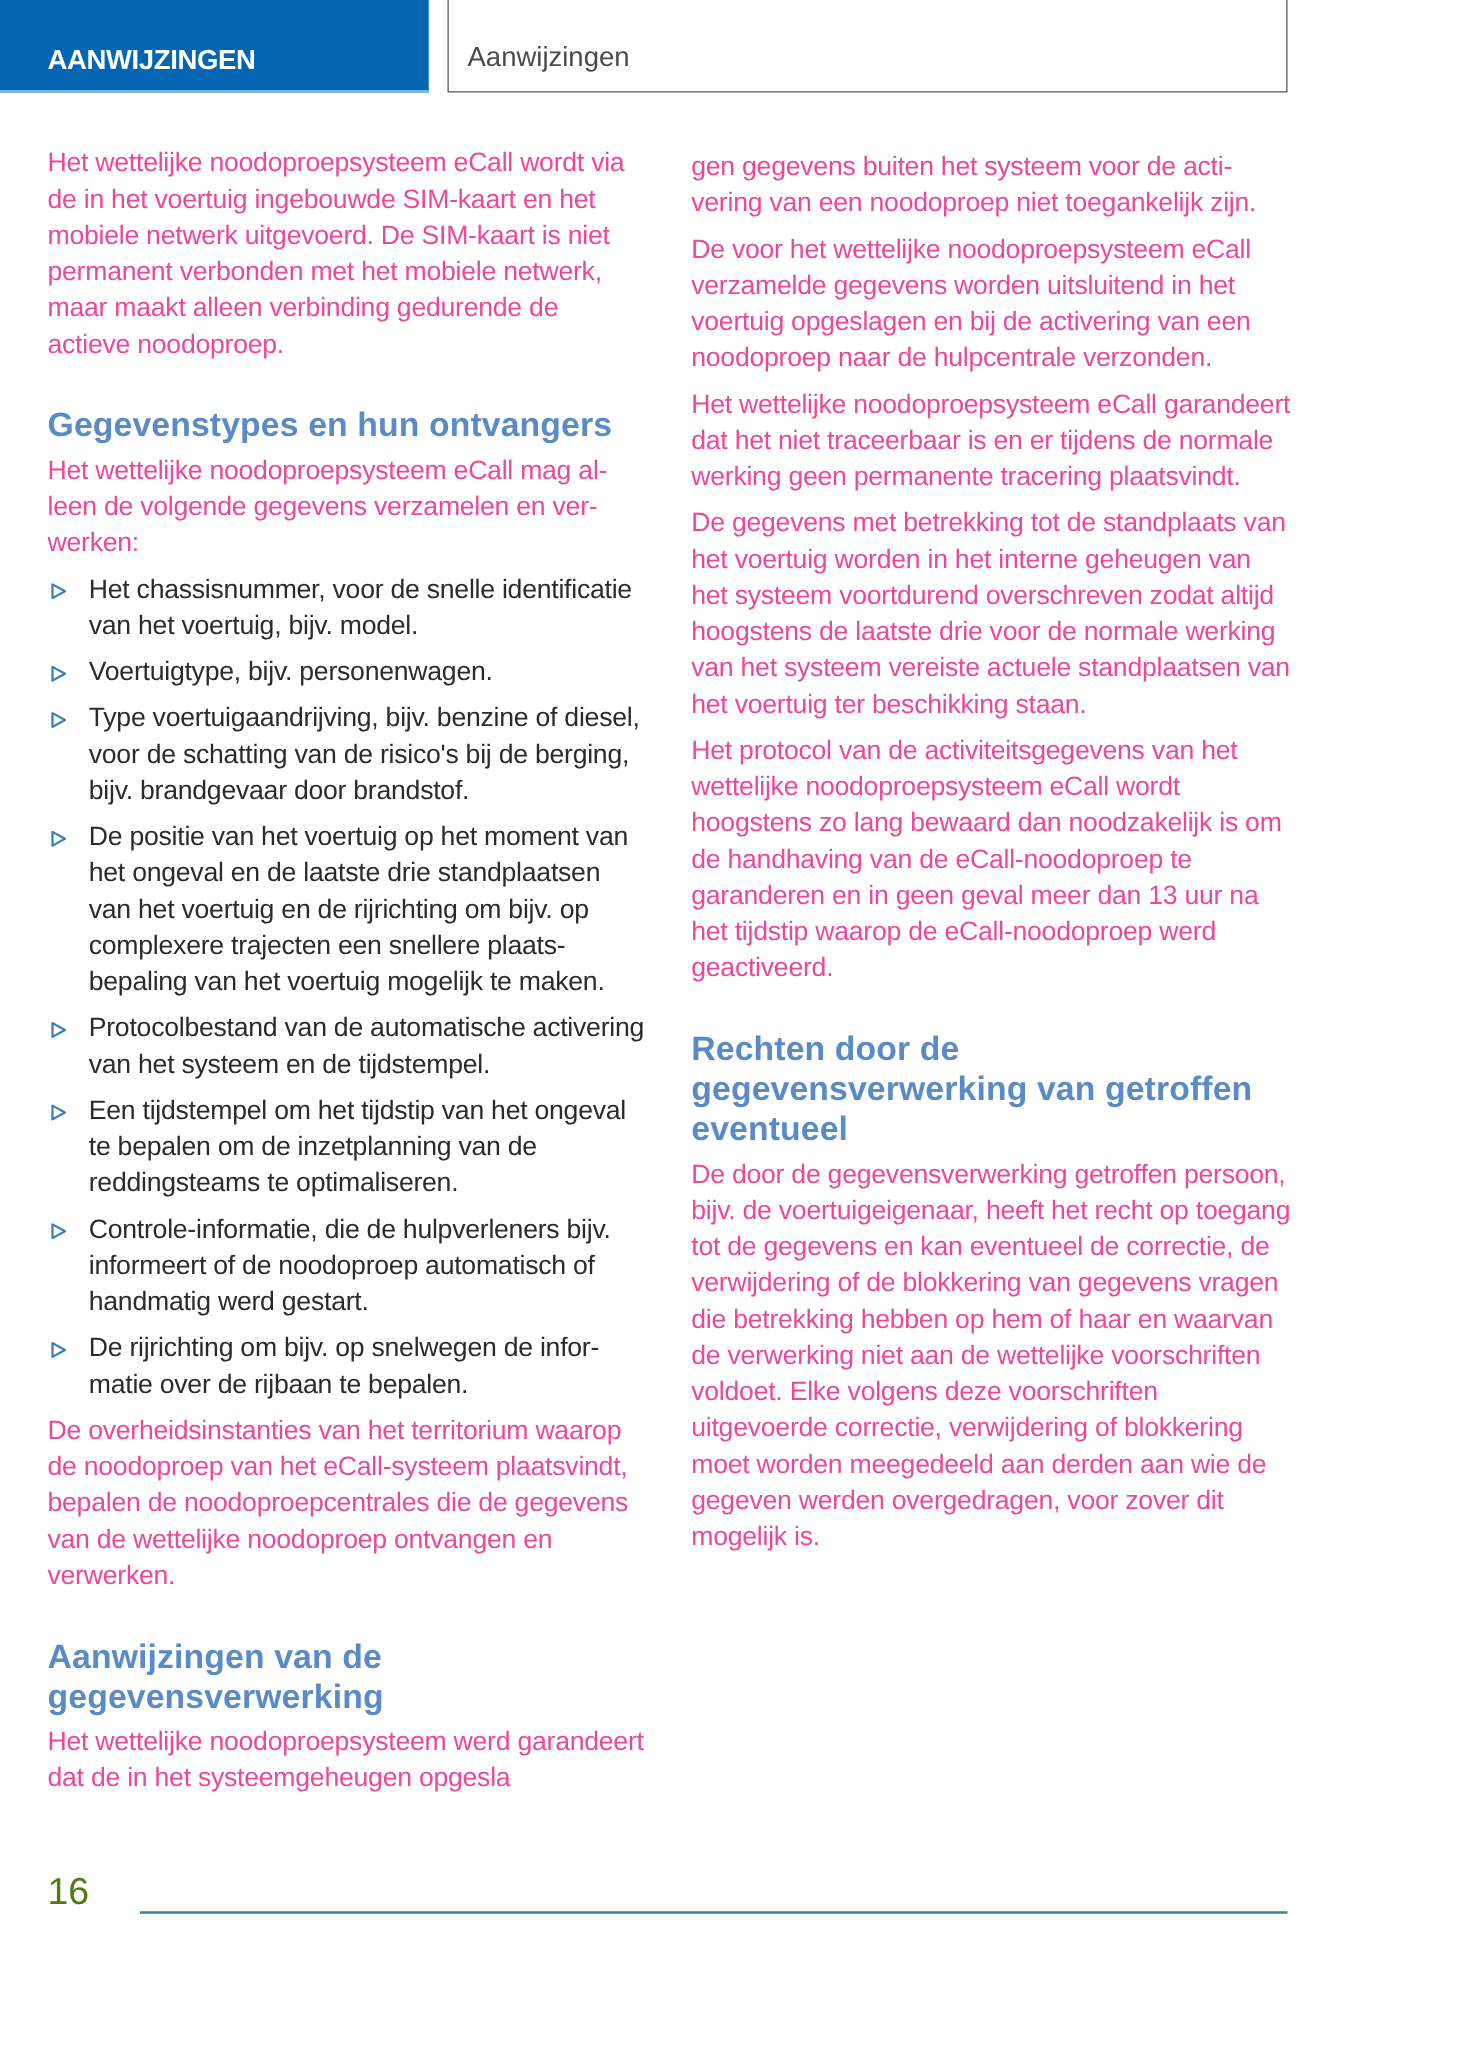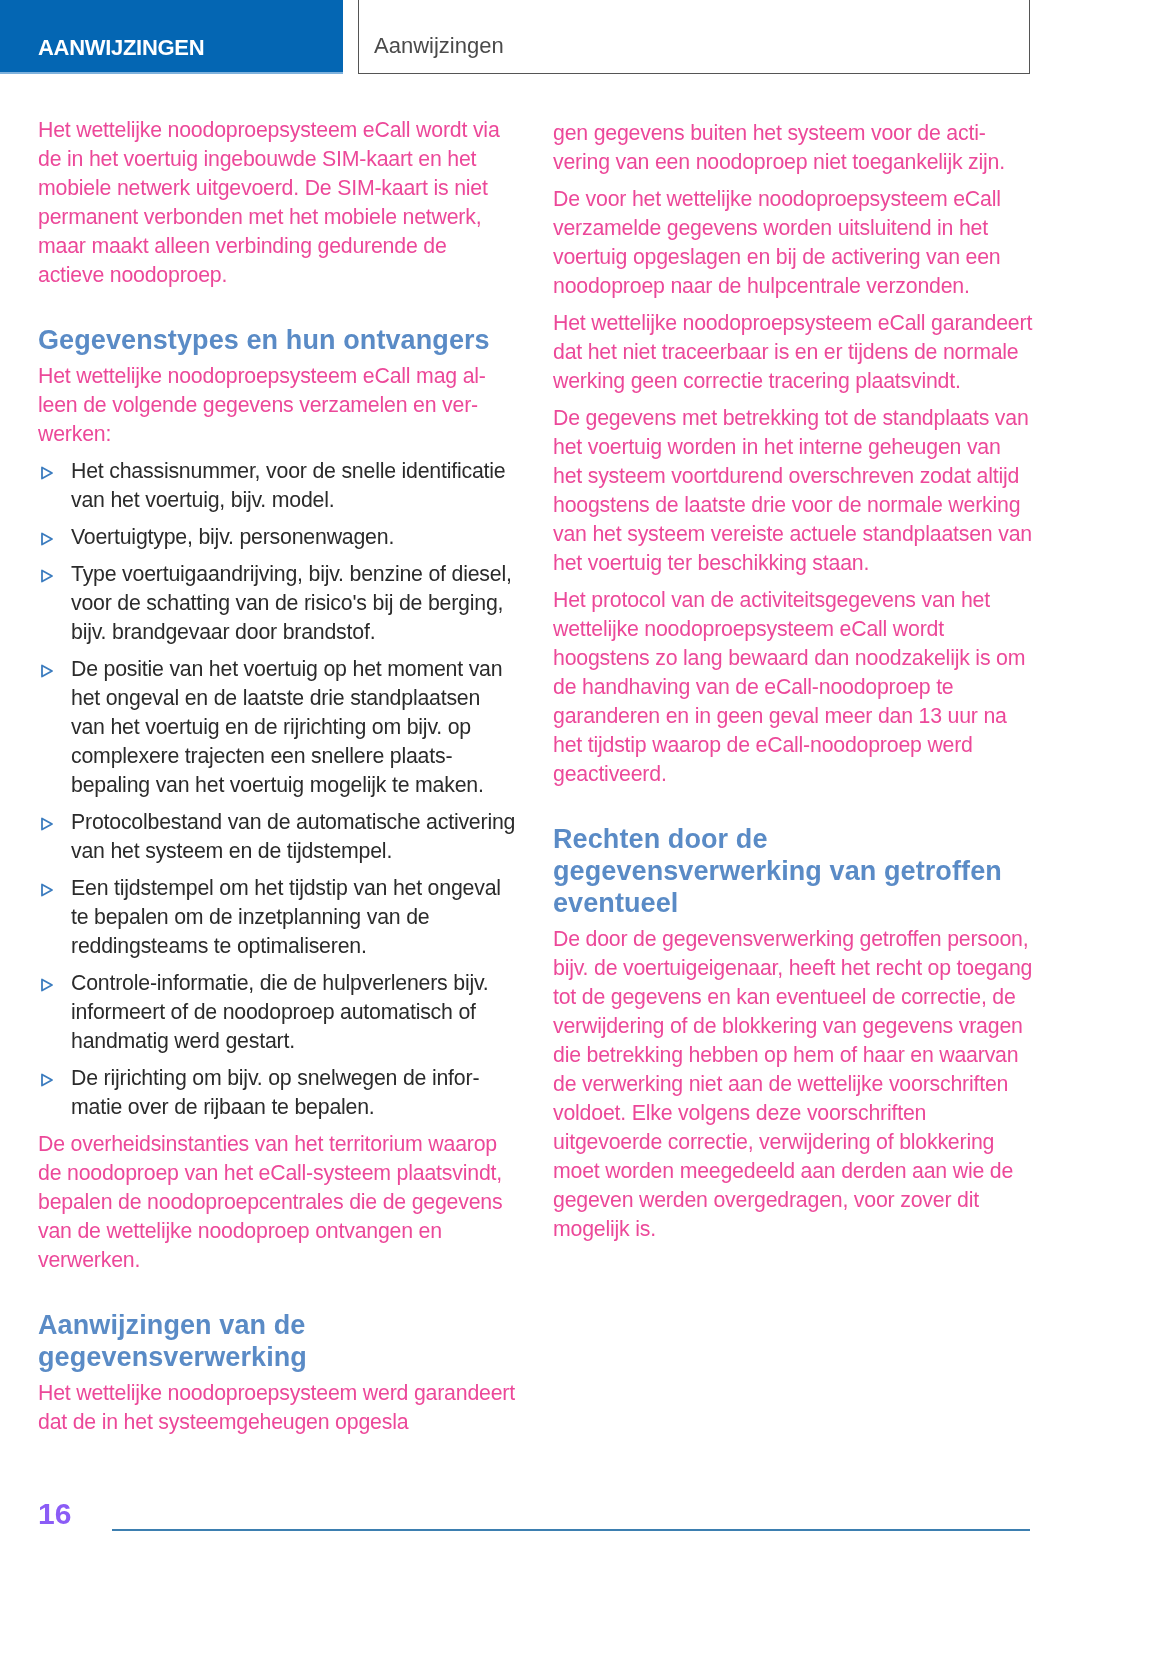--- a/index.html
+++ b/index.html
@@ -17,21 +17,21 @@
   .col.right { left:553px; width:482px; top:119px; }
   h2 { margin:0; color:#5a8bc6; font-size:27px; line-height:32px; font-weight:bold; letter-spacing:0.1px; }
   p { margin:0 0 8px 0; font-size:21.3px; line-height:29px; letter-spacing:-0.2px; color:#ec4899; }
   .gap { height:26px; }
   ul { list-style:none; margin:0; padding:0; }
   li { position:relative; padding-left:33px; margin:0 0 8px 0; font-size:21.3px; line-height:29px; letter-spacing:-0.2px; }
   li .bullet { position:absolute; left:2px; top:9px; width:0; height:0; }
   li .bullet svg { display:block; }
   .h-first { margin-top:0; margin-bottom:6px; }
   .h-after { margin-bottom:6px; }
-  .pagenum { position:absolute; left:38px; top:1497px; font-size:30px; font-weight:bold; color:#8b5cf6; }
+  .pagenum { position:absolute; left:38px; top:1497px; font-size:30px; font-weight:normal; color:#4d7c0f; }
   .footer-rule { position:absolute; left:112px; top:1529px; width:918px; height:2px; background:#3d7fb0; }
 </style>
 </head>
 <body>
 
 <div class="hdr-blue">
   <span>AANWIJZINGEN</span>
 </div>
 <div class="hdr-box">
   <span>Aanwijzingen</span>
@@ -95,21 +95,21 @@
       <span>Aanwijzingen van de</span><br>
       <span>gegevensverwerking</span>
     </h2>
     <p>Het wettelijke noodoproepsysteem werd garan­deert dat de in het systeemgeheugen opgesla­</p>
   </section>
 </div>
 
 <div class="col right">
   <p>gen gegevens buiten het systeem voor de acti­vering van een noodoproep niet toegankelijk zijn.</p>
   <p>De voor het wettelijke noodoproepsysteem eCall verzamelde gegevens worden uitsluitend in het voertuig opgeslagen en bij de activering van een noodoproep naar de hulpcentrale verzonden.</p>
-  <p>Het wettelijke noodoproepsysteem eCall garan­deert dat het niet traceerbaar is en er tijdens de normale werking geen correctie tracering plaatsvindt.</p>
+  <p>Het wettelijke noodoproepsysteem eCall garan­deert dat het niet traceerbaar is en er tijdens de normale werking geen permanente tracering plaatsvindt.</p>
   <p>De gegevens met betrekking tot de standplaats van het voertuig worden in het interne geheugen van het systeem voortdurend overschreven zo­dat altijd hoogstens de laatste drie voor de nor­male werking van het systeem vereiste actuele standplaatsen van het voertuig ter beschikking staan.</p>
   <p>Het protocol van de activiteitsgegevens van het wettelijke noodoproepsysteem eCall wordt hoogstens zo lang bewaard dan noodzakelijk is om de handhaving van de eCall-noodoproep te garanderen en in geen geval meer dan 13 uur na het tijdstip waarop de eCall-noodoproep werd geactiveerd.</p>
   <div class="gap"></div>
   <section>
     <h2 class="h-after">
       <span>Rechten door de</span><br>
       <span>gegevensverwerking van getroffen</span><br>
       <span>eventueel</span>
     </h2>
     <p>De door de gegevensverwerking getroffen per­soon, bijv. de voertuigeigenaar, heeft het recht op toegang tot de gegevens en kan eventueel de correctie, de verwijdering of de blokkering van gegevens vragen die betrekking hebben op hem of haar en waarvan de verwerking niet aan de wettelijke voorschriften voldoet. Elke volgens deze voorschriften uitgevoerde correctie, verwij­dering of blokkering moet worden meegedeeld aan derden aan wie de gegeven werden overge­dragen, voor zover dit mogelijk is.</p>

